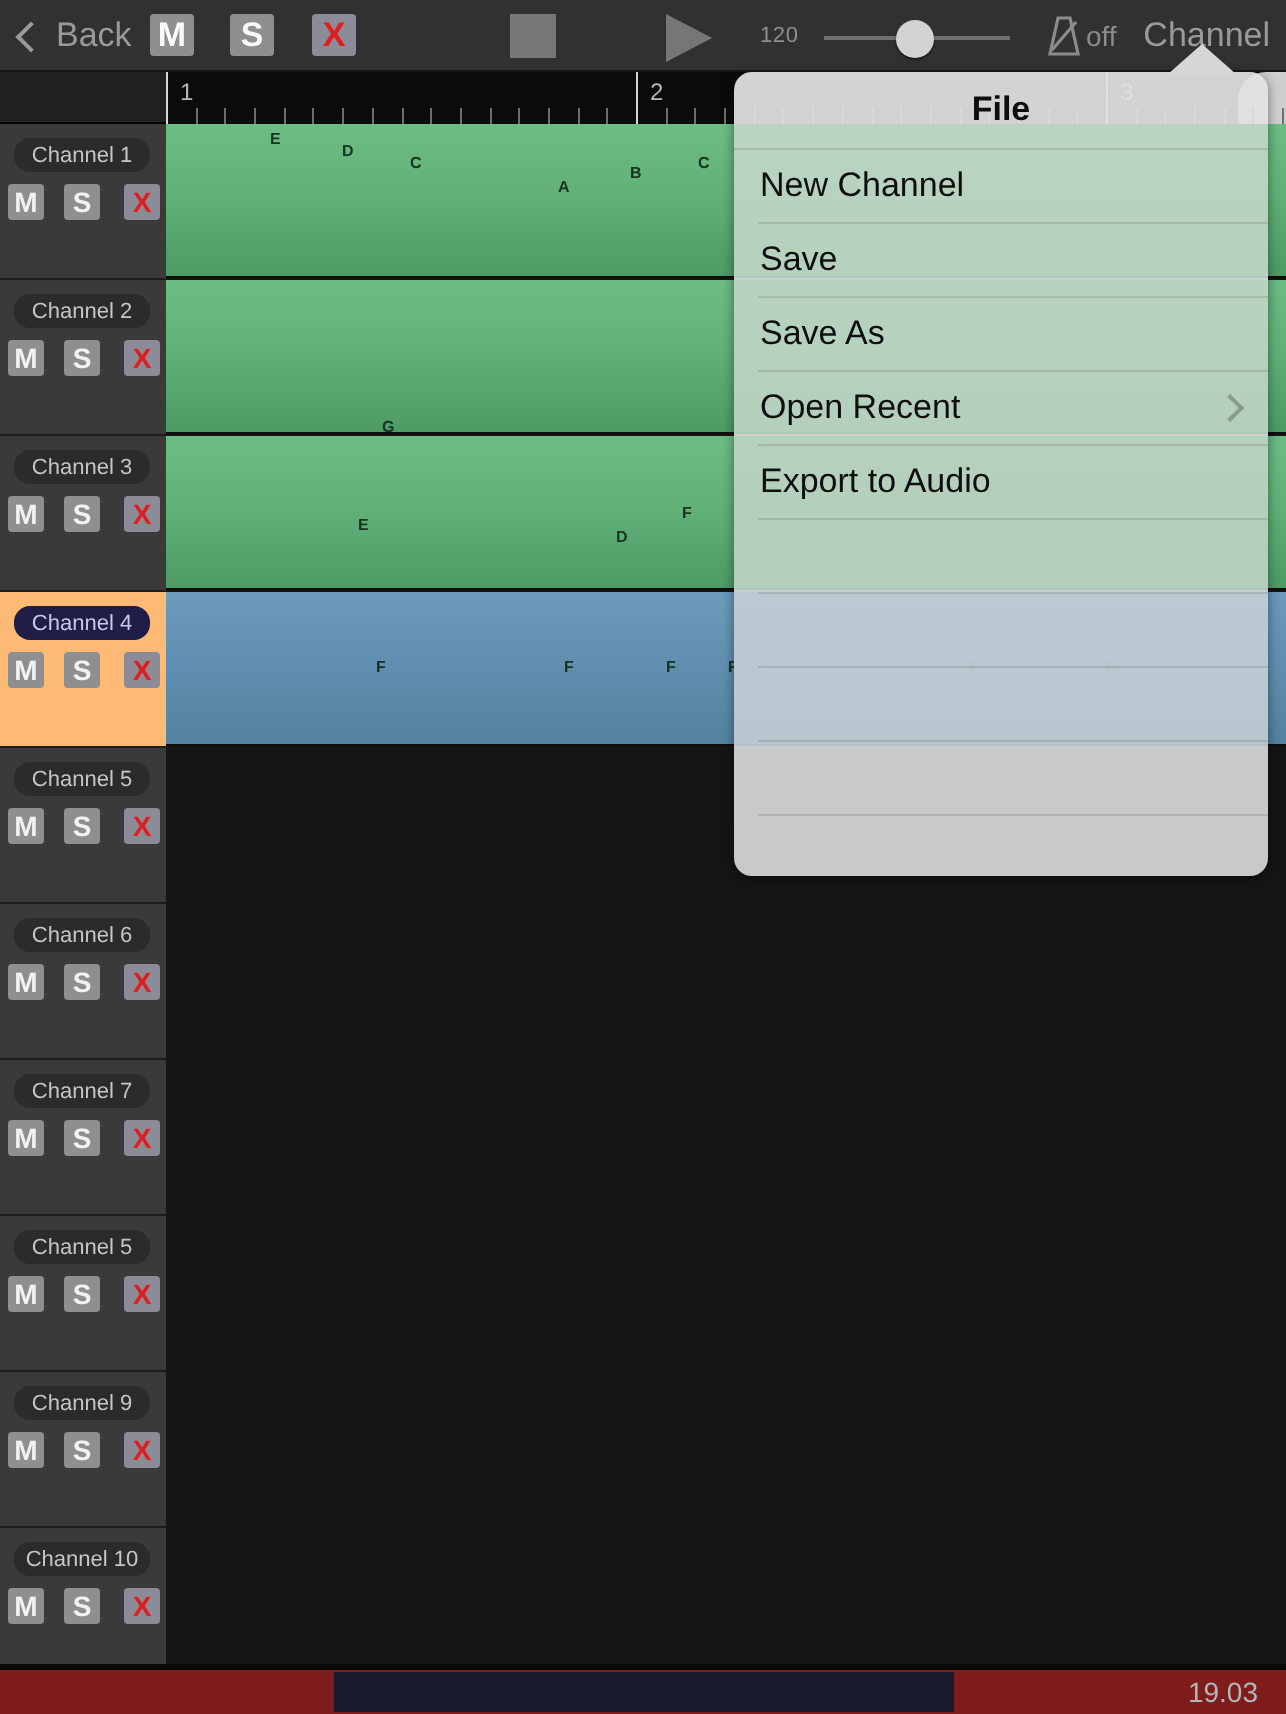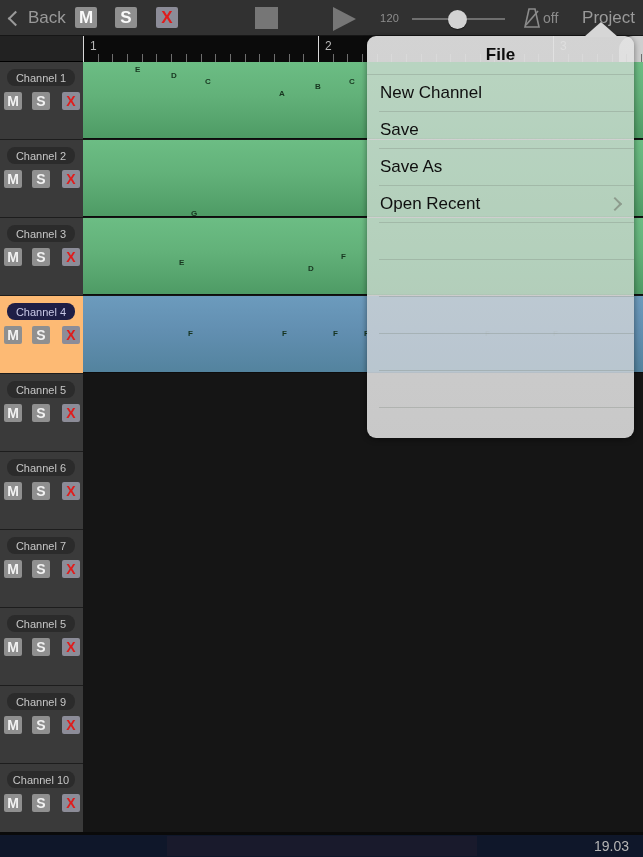--- a/index.html
+++ b/index.html
@@ -336,21 +336,21 @@
     position: absolute;
     left: 0;
     width: 267px; height: 37px;
   }
 
   
   #bottom-bar {
     position: absolute;
     left: 0; bottom: 0;
     width: 643px; height: 22px;
-    background: #0f172a;
+    background: #7f1d1d;
   }
   #h-scroll {
     position: absolute;
     left: 167px; top: 1px;
     width: 310px; height: 20px;
     background: #191a2c;
     cursor: pointer;
   }
   #time-display {
     position: absolute;
@@ -394,21 +394,21 @@
   </div>
 
   <div class="metro">
     <svg width="20" height="22" viewBox="0 0 20 22">
       <path d="M7 2 L13 2 L17 20 L3 20 Z" fill="none" stroke="#8b8b8b" stroke-width="1.6"></path>
       <line x1="4" y1="18" x2="16" y2="4" stroke="#8b8b8b" stroke-width="1.6"></line>
     </svg>
     <span class="off">off</span>
   </div>
 
-  <div class="settings-btn">Project</div>
+  <div class="settings-btn">Channel</div>
 </div>
 <div class="popup-notch"></div>
 
 <div id="ruler-left-cap"></div>
 <div id="ruler">
   <div class="ruler-corner"></div>
 <div class="tick major" style="left: 0px;"></div>
     <div class="tick minor" style="left: 15px;"></div>
     <div class="tick minor" style="left: 29px;"></div>
     <div class="tick minor" style="left: 44px;"></div>
@@ -599,20 +599,23 @@
       <div class="menu-sep" style="top: 112px;"></div>
       <div class="menu-item" style="top: 112px;">
         <span class="label">Save As</span>
       </div>
       <div class="menu-sep" style="top: 149px;"></div>
       <div class="menu-item" style="top: 149px;">
         <span class="label">Open Recent</span>
         <span class="arrow"></span>
       </div>
       <div class="menu-sep" style="top: 186px;"></div>
+      <div class="menu-item" style="top: 186px;">
+        <span class="label">Export to Audio</span>
+      </div>
       <div class="menu-sep" style="top: 223px;"></div>
       <div class="menu-sep" style="top: 260px;"></div>
       <div class="menu-blank" style="top: 260px;"></div>
       <div class="menu-sep" style="top: 297px;"></div>
       <div class="menu-blank" style="top: 297px;"></div>
       <div class="menu-sep" style="top: 334px;"></div>
       <div class="menu-blank" style="top: 334px;"></div>
       <div class="menu-sep" style="top: 371px;"></div>
       <div class="menu-blank" style="top: 371px;"></div>
     </div>

